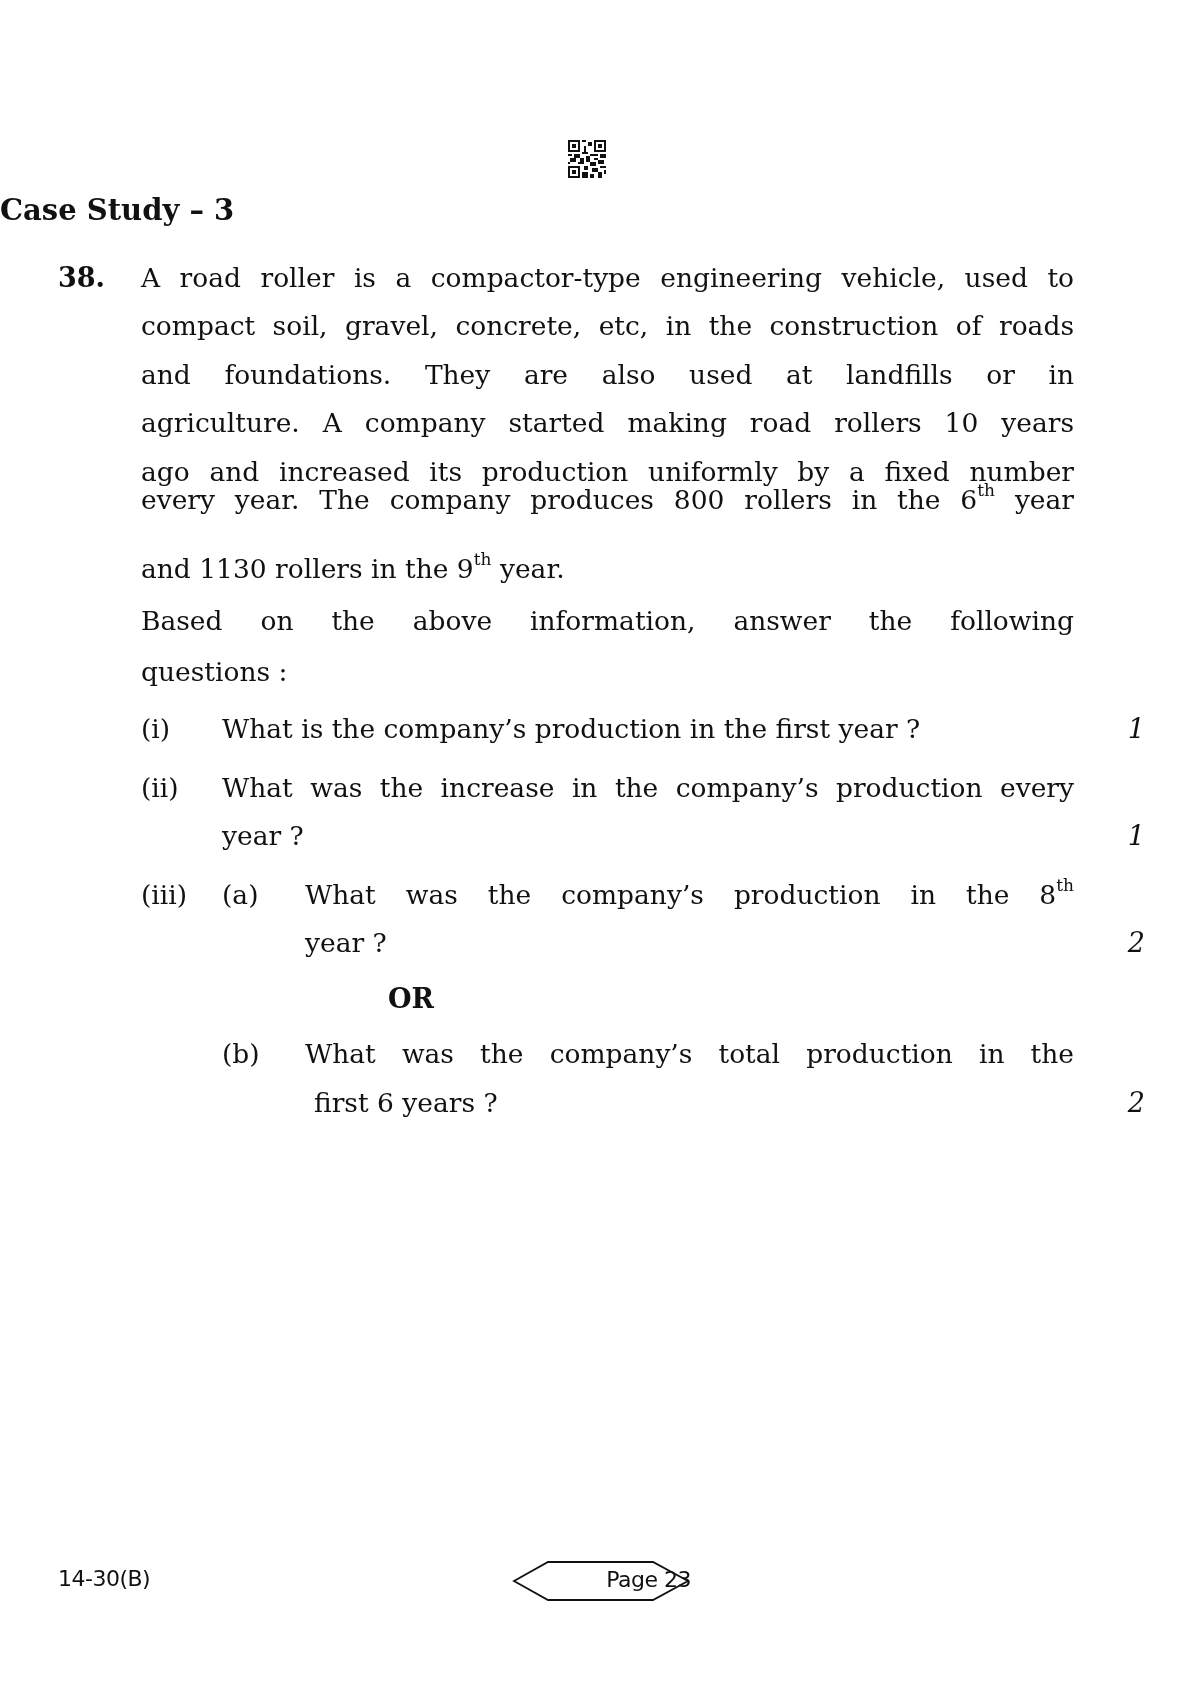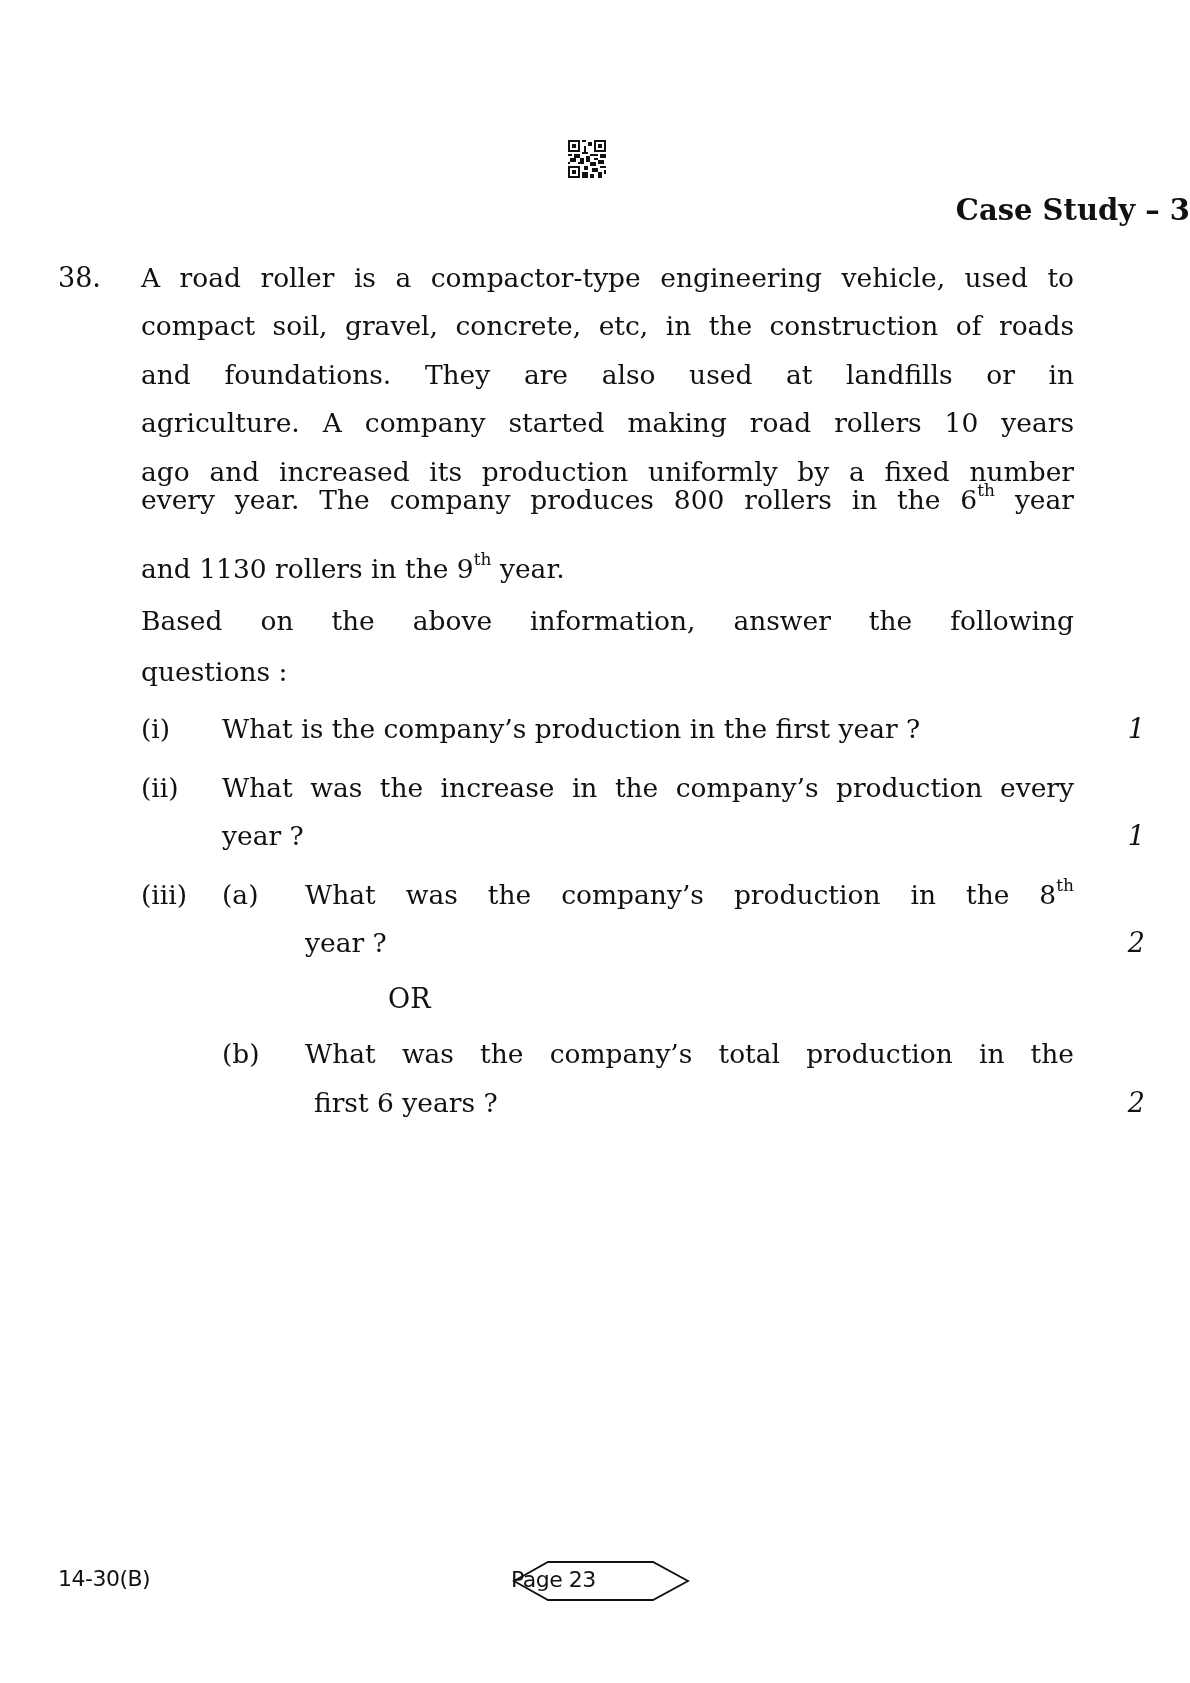--- a/index.html
+++ b/index.html
@@ -6,49 +6,49 @@
   body {
     width: 1190px; height: 1683px; position: relative; overflow: hidden;
     font-family: "DejaVu Serif", "Liberation Serif", serif;
     color: #111111;
   }
   .abs { position: absolute; }
   .qr {
     left: 568px; top: 140px; width: 38px; height: 38px;
   }
   .title {
-    left: 0; width: 1190px; top: 190px; text-align: right;
+    left: 0; width: 1190px; top: 190px; text-align: left;
     font-weight: bold; font-size: 29px; line-height: 40px;
   }
   .qnum {
-    left: 58px; top: 258px; font-weight: normal; font-size: 27px; line-height: 40px;
+    left: 58px; top: 258px; font-weight: bold; font-size: 27px; line-height: 40px;
   }
   .line {
     left: 141px; width: 933px; font-size: 26.5px; line-height: 40px;
     white-space: nowrap;
     text-align: justify; text-align-last: justify;
   }
   .line.last { text-align-last: left; }
   sup { font-size: 17px; line-height: 0; position: relative; top: -3px; vertical-align: super; }
   .label { font-size: 26.5px; line-height: 40px; }
   .marks {
     left: 1115px; width: 30px; text-align: right;
     font-style: italic; font-size: 27px; line-height: 40px;
   }
-  .or { left: 388px; font-weight: normal; font-size: 27px; line-height: 40px; }
+  .or { left: 388px; font-weight: bold; font-size: 27px; line-height: 40px; }
   .footer-code {
     left: 58px; top: 1564px; font-family: "DejaVu Sans", "Liberation Sans", sans-serif;
     font-size: 22px; line-height: 30px; letter-spacing: -0.5px; text-align: center;
   }
   .page-badge {
     left: 511px; top: 1559px; width: 180px; height: 44px;
   }
   .page-badge svg { position: absolute; left: 0; top: 0; }
   .page-badge span {
-    position: absolute; left: 0; width: 180px; top: 6px; text-align: left;
+    position: absolute; left: 0; width: 180px; top: 6px; text-align: right;
     font-family: "DejaVu Sans", "Liberation Sans", sans-serif; font-size: 22px; line-height: 30px;
     letter-spacing: -0.5px;
   }
 </style>
 </head>
 <body>
 
 <div class="abs qr">
   <svg width="38" height="38" viewBox="0 0 19 19" shape-rendering="crispEdges">
     <rect x="0" y="0" width="19" height="19" fill="#fff"></rect>

